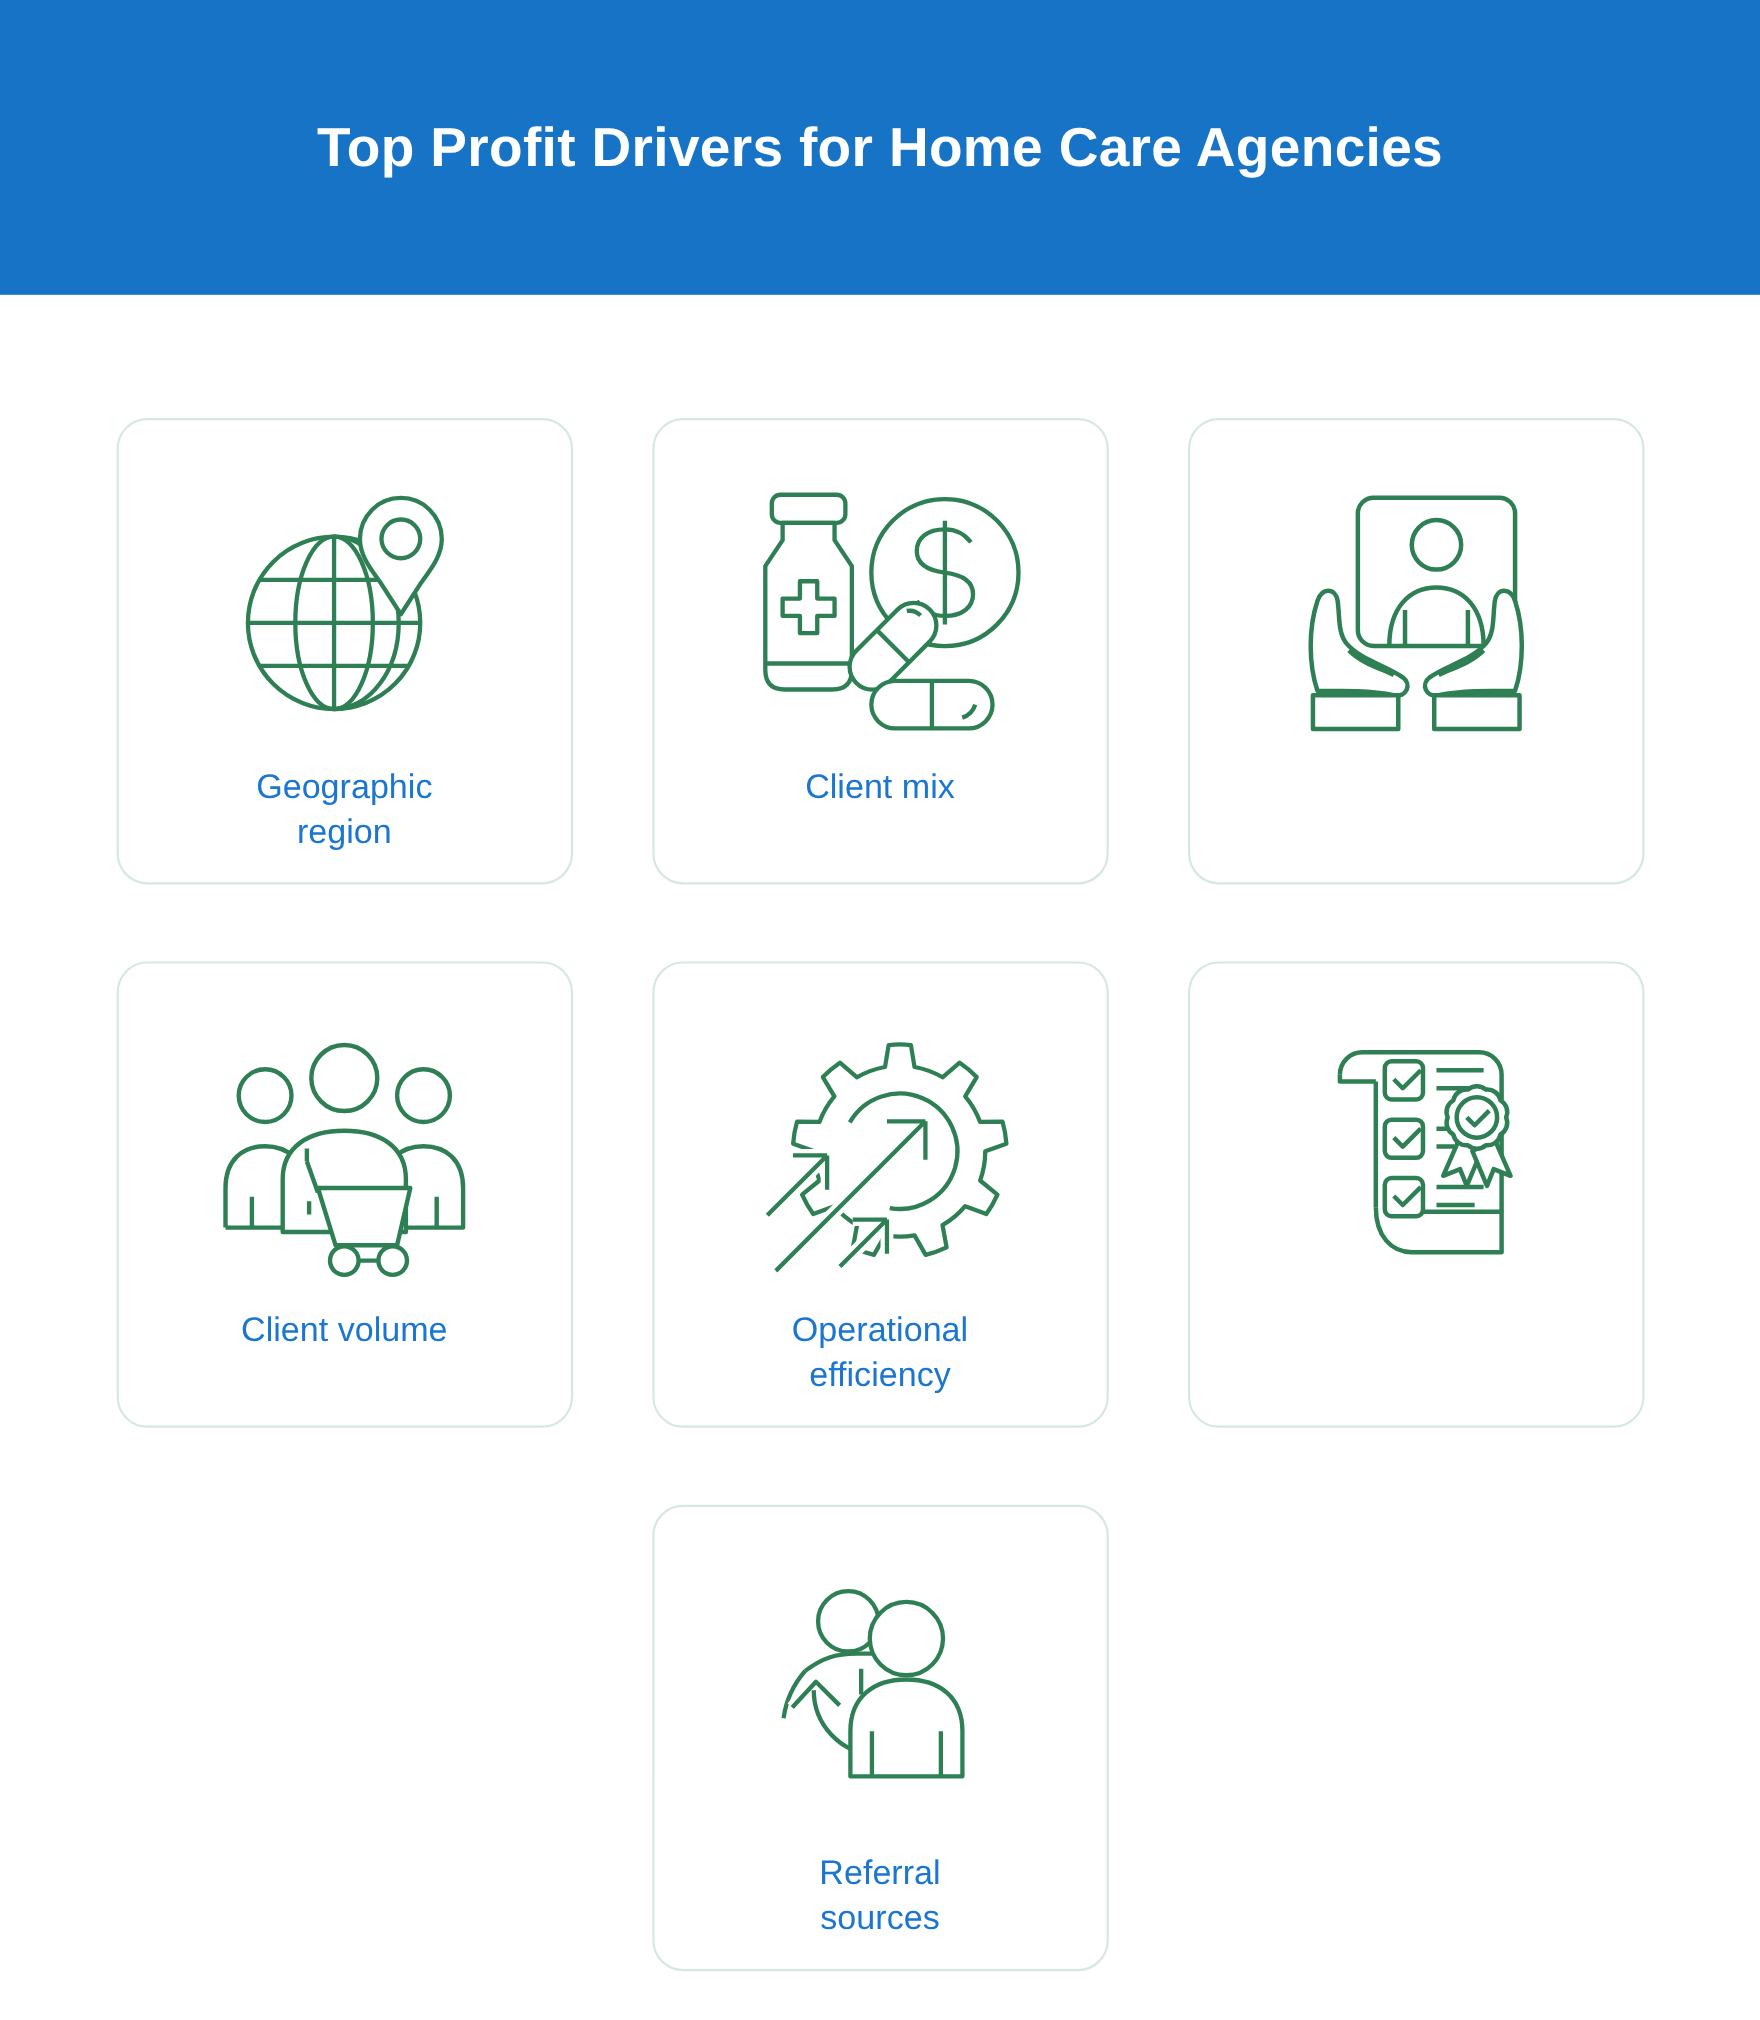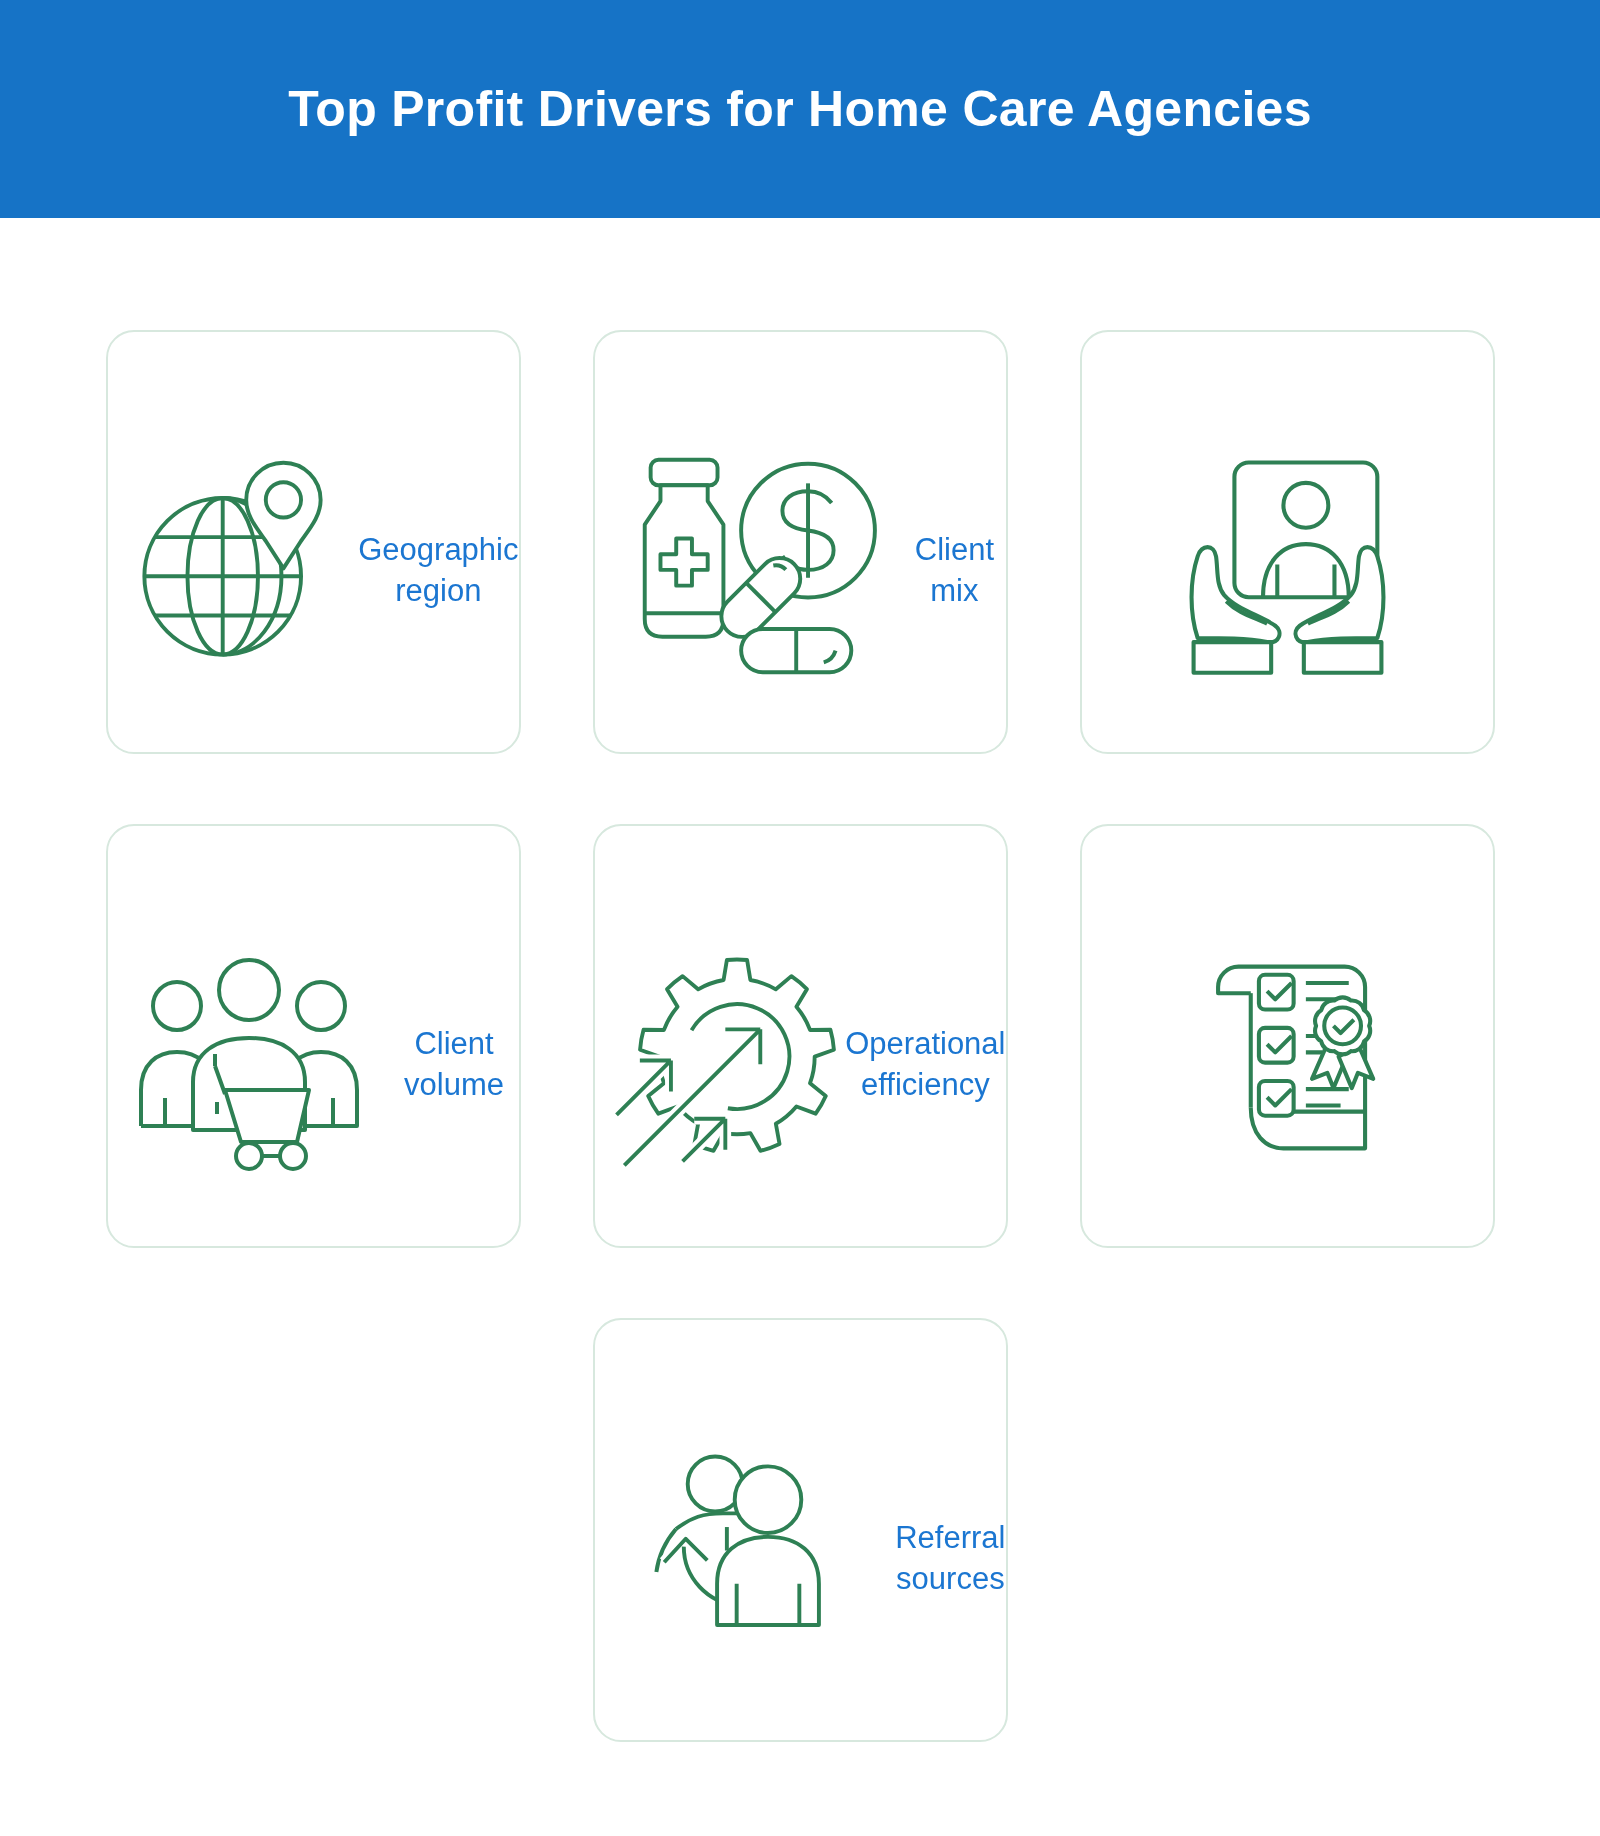--- a/index.html
+++ b/index.html
@@ -7,39 +7,39 @@
     --icon_stroke:#2e8054; --card_border:#d7e8de; --card_bg:#ffffff; --page_bg:#ffffff;
   }
   *{box-sizing:border-box;}
   html,body{margin:0;padding:0;}
   body{
     width:1600px;height:1836px;overflow:hidden;
     background:var(--page_bg);
     font-family:"Liberation Sans", sans-serif;
   }
   .header{
-    height:218px;background:var(--header_bg);
+    height:268px;background:var(--header_bg);
     display:flex;align-items:center;justify-content:center;
   }
   .page-title{
     color:var(--title);font-size:50px;font-weight:bold;letter-spacing:.3px;
   }
   .grid{
     margin-top:112px;
     display:grid;
     grid-template-columns:repeat(3,415px);
     column-gap:72px;row-gap:70px;
     justify-content:center;
   }
   .card{
     width:415px;height:424px;
     background:var(--card_bg);
     border:2px solid var(--card_border);
     border-radius:28px;
-    display:flex;align-items:center;
+    display:flex;flex-direction:column;align-items:center;
     padding-top:44px;
   }
   .card:nth-child(7){grid-column:2;}
   .icon-wrap{
     height:256px;width:100%;
     display:flex;align-items:center;justify-content:center;
   }
   .icon-wrap svg{color:var(--icon_stroke);display:block;}
   .card-label{
     margin-top:12px;

